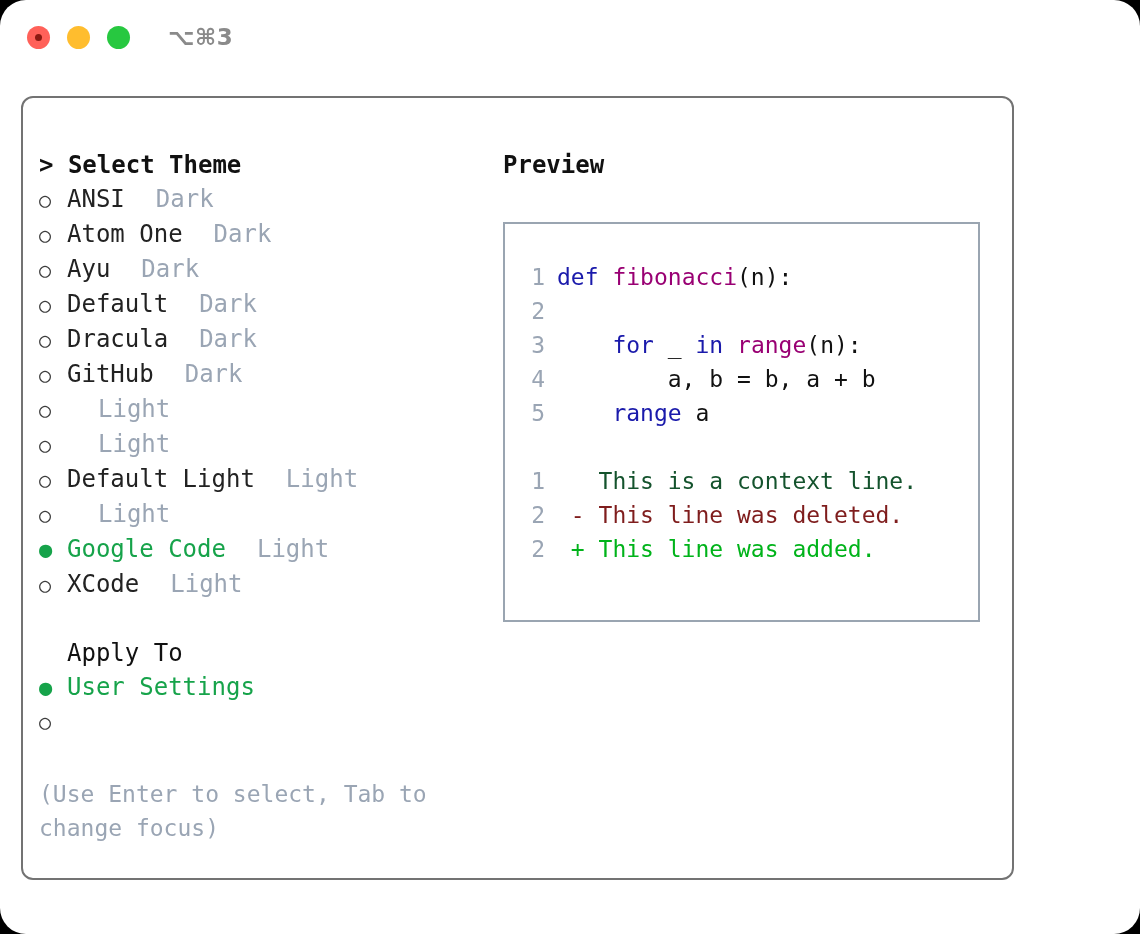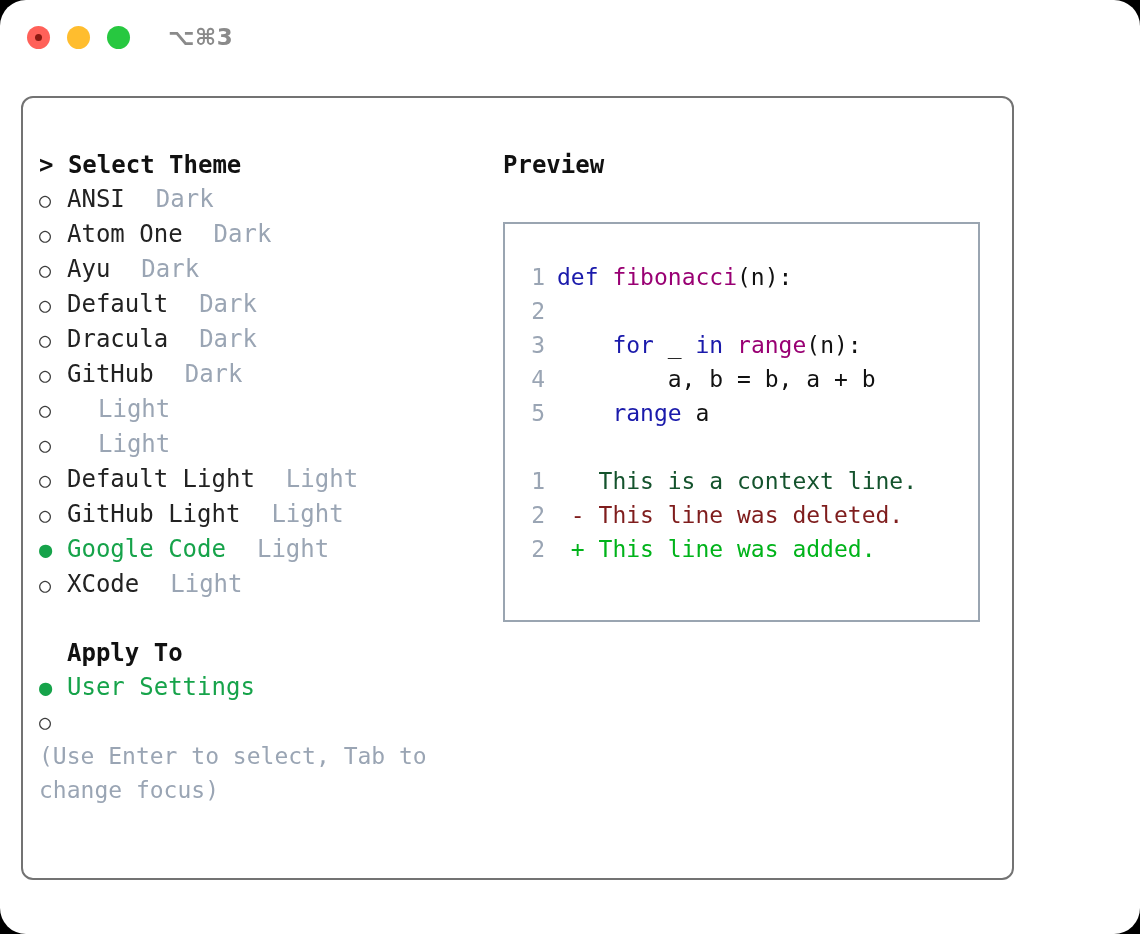--- a/index.html
+++ b/index.html
@@ -83,21 +83,21 @@
     width: 450px;
   }
 
   .section-head {
     font-size: 24px;
     font-weight: 700;
     color: #111111;
     line-height: 34px;
     white-space: pre;
   }
-  .section-head.plain { font-weight: 700; padding-left: 28px; }
+  .section-head.plain { font-weight: 400; padding-left: 28px; }
 
   .opt-list { margin: 0; padding: 0; list-style: none; }
   .opt {
     display: flex;
     align-items: baseline;
     line-height: 34px;
     font-size: 24px;
     white-space: pre;
     color: #222222;
   }
@@ -108,20 +108,21 @@
     color: #3c3c3c;
   }
   .opt.selected .bullet { color: #16a34a; font-size: 22px; }
   .opt.selected .opt-label { color: #16a34a; }
   .opt-label { color: #222222; }
   .opt-badge { color: #9aa5b4; padding-left: 11px; margin-left: 20px; }
 
   .spacer-block { height: 34px; }
 
   .hint {
+    margin-top: 38px;
     font-size: 23px;
     line-height: 34px;
     color: #9aa5b4;
     width: 420px;
     white-space: pre-wrap;
   }
 
   
   .right-col {
     position: absolute;
@@ -184,21 +185,21 @@
       <ul class="opt-list" id="theme-list">
           <li class="opt"><span class="bullet">○</span><span class="opt-label">ANSI</span><span class="opt-badge">Dark</span></li>
           <li class="opt"><span class="bullet">○</span><span class="opt-label">Atom One</span><span class="opt-badge">Dark</span></li>
           <li class="opt"><span class="bullet">○</span><span class="opt-label">Ayu</span><span class="opt-badge">Dark</span></li>
           <li class="opt"><span class="bullet">○</span><span class="opt-label">Default</span><span class="opt-badge">Dark</span></li>
           <li class="opt"><span class="bullet">○</span><span class="opt-label">Dracula</span><span class="opt-badge">Dark</span></li>
           <li class="opt"><span class="bullet">○</span><span class="opt-label">GitHub</span><span class="opt-badge">Dark</span></li>
           <li class="opt"><span class="bullet">○</span><span class="opt-badge">Light</span></li>
           <li class="opt"><span class="bullet">○</span><span class="opt-badge">Light</span></li>
           <li class="opt"><span class="bullet">○</span><span class="opt-label">Default Light</span><span class="opt-badge">Light</span></li>
-          <li class="opt"><span class="bullet">○</span><span class="opt-label">GitHub Light</span><span class="opt-badge">Light</span></li>
+          <li class="opt"><span class="bullet">○</span><span class="opt-badge">Light</span></li>
           <li class="opt selected"><span class="bullet">●</span><span class="opt-label">Google Code</span><span class="opt-badge">Light</span></li>
           <li class="opt"><span class="bullet">○</span><span class="opt-label">XCode</span><span class="opt-badge">Light</span></li>
         </ul>
 
       <div class="spacer-block"></div>
 
       <div class="section-head plain">Apply To</div>
 
       <ul class="opt-list" id="apply-list">
           <li class="opt selected"><span class="bullet">●</span><span class="opt-label">User Settings</span></li>

